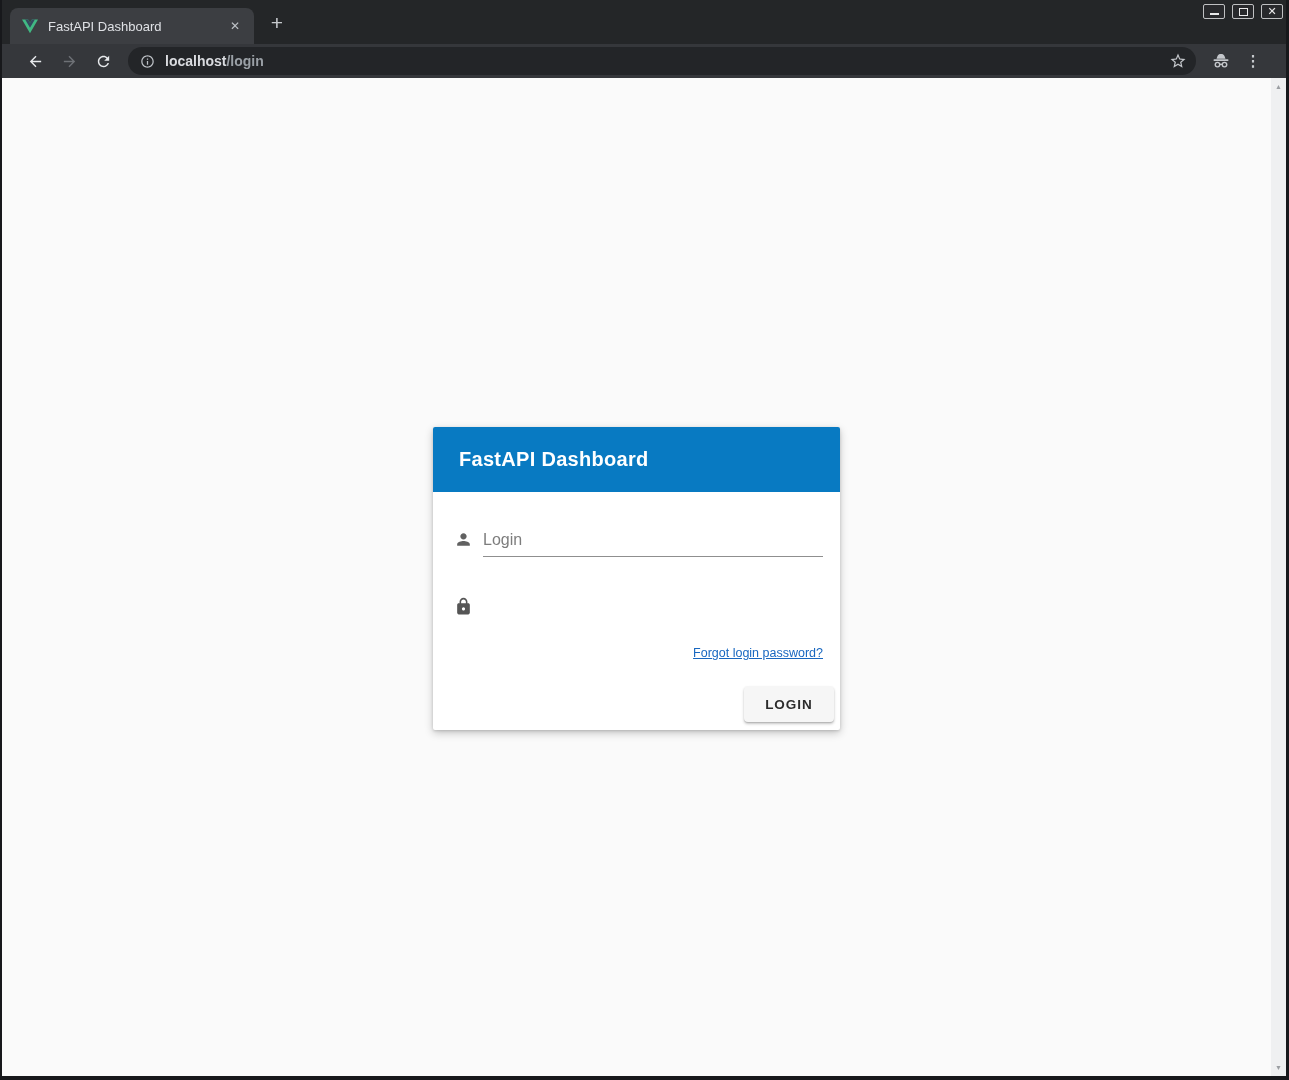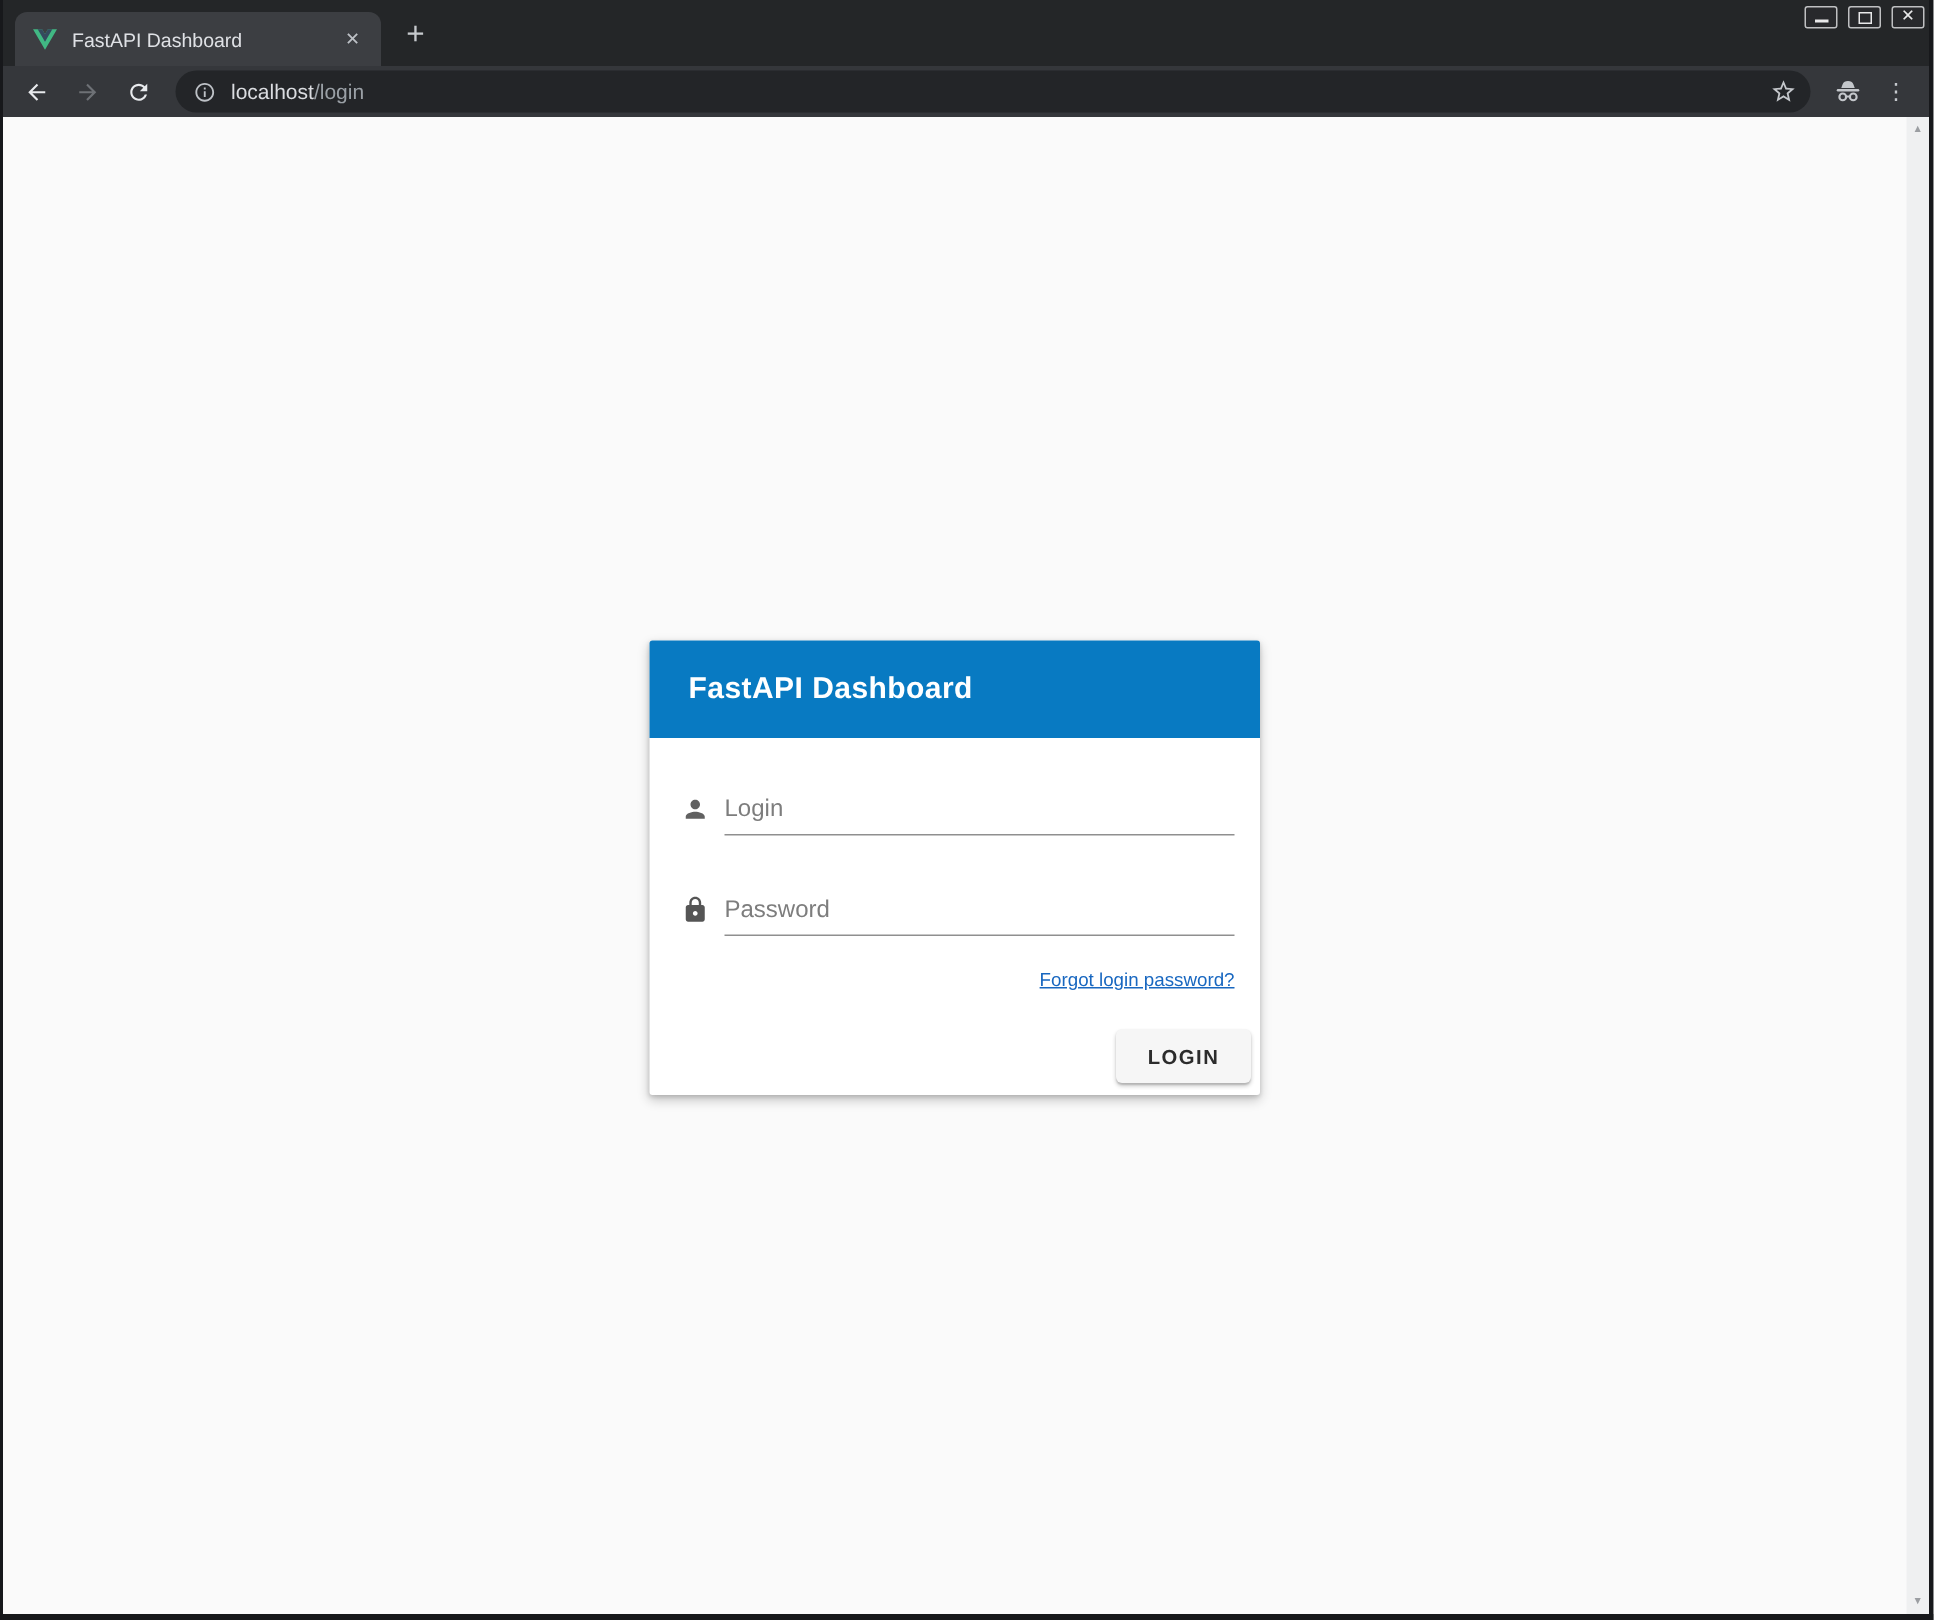--- a/index.html
+++ b/index.html
@@ -41,21 +41,21 @@
     width:22px; height:15px; border:1px solid #bfc0c2; border-radius:2px;
     background:#28292c; color:#e9e9ea; display:flex; align-items:center; justify-content:center;
     font-size:10px; cursor:pointer;
   }
   .min-glyph { width:9px; height:2px; background:#e9e9ea; margin-top:5px; }
   .max-glyph { width:9px; height:8px; border:1.5px solid #e9e9ea; }
   .close-glyph { font-size:11px; line-height:1; }
 
   
   .toolbar {
-    height:34px; background:#35373b; display:flex; align-items:center; padding:0 9px;
+    height:34px; background:#35373b; display:flex; align-items:center; padding:0 20px;font-weight:bold;
   }
   .nav-btn { width:26px; height:26px; margin-right:8px; display:flex; align-items:center; justify-content:center; border-radius:50%; cursor:pointer; flex:0 0 auto; }
   .nav-btn svg { width:17px; height:17px; }
   .url-bar {
     flex:1; height:28px; background:#232528; border-radius:14px;
     display:flex; align-items:center; padding:0 6px 0 12px; margin:0 8px 0 4px;
   }
   .info-icon { width:15px; height:15px; display:flex; flex:0 0 auto; }
   .url-text { margin-left:10px; font-size:14px; white-space:nowrap; }
   .url-host { color:#dadce0; }
@@ -200,21 +200,20 @@
             <path fill="#616161" d="M12 12c2.21 0 4-1.79 4-4s-1.79-4-4-4-4 1.79-4 4 1.79 4 4 4zm0 2c-2.67 0-8 1.34-8 4v2h16v-2c0-2.66-5.33-4-8-4z"></path>
           </svg>
       </span>
       <input class="text-field login" type="text" placeholder="Login" style="">
 
       <span class="field-icon lock">
         <svg viewBox="0 0 24 24" width="19" height="19">
             <path fill="#555555" d="M18 8h-1V6c0-2.76-2.24-5-5-5S7 3.24 7 6v2H6c-1.1 0-2 .9-2 2v10c0 1.1.9 2 2 2h12c1.1 0 2-.9 2-2V10c0-1.1-.9-2-2-2zm-6 9c-1.1 0-2-.9-2-2s.9-2 2-2 2 .9 2 2-.9 2-2 2zM9 8V6c0-1.66 1.34-3 3-3s3 1.34 3 3v2H9z"></path>
           </svg>
       </span>
-      <input class="text-field password" type="password" placeholder="Password" style="">
 
       <a class="forgot-link">Forgot login password?</a>
 
       <button class="login-btn">LOGIN</button>
     </div>
 
     <div class="scrollbar">
       <div class="scroll-arrow up">▲</div>
       <div class="scroll-arrow down">▼</div>
     </div>

